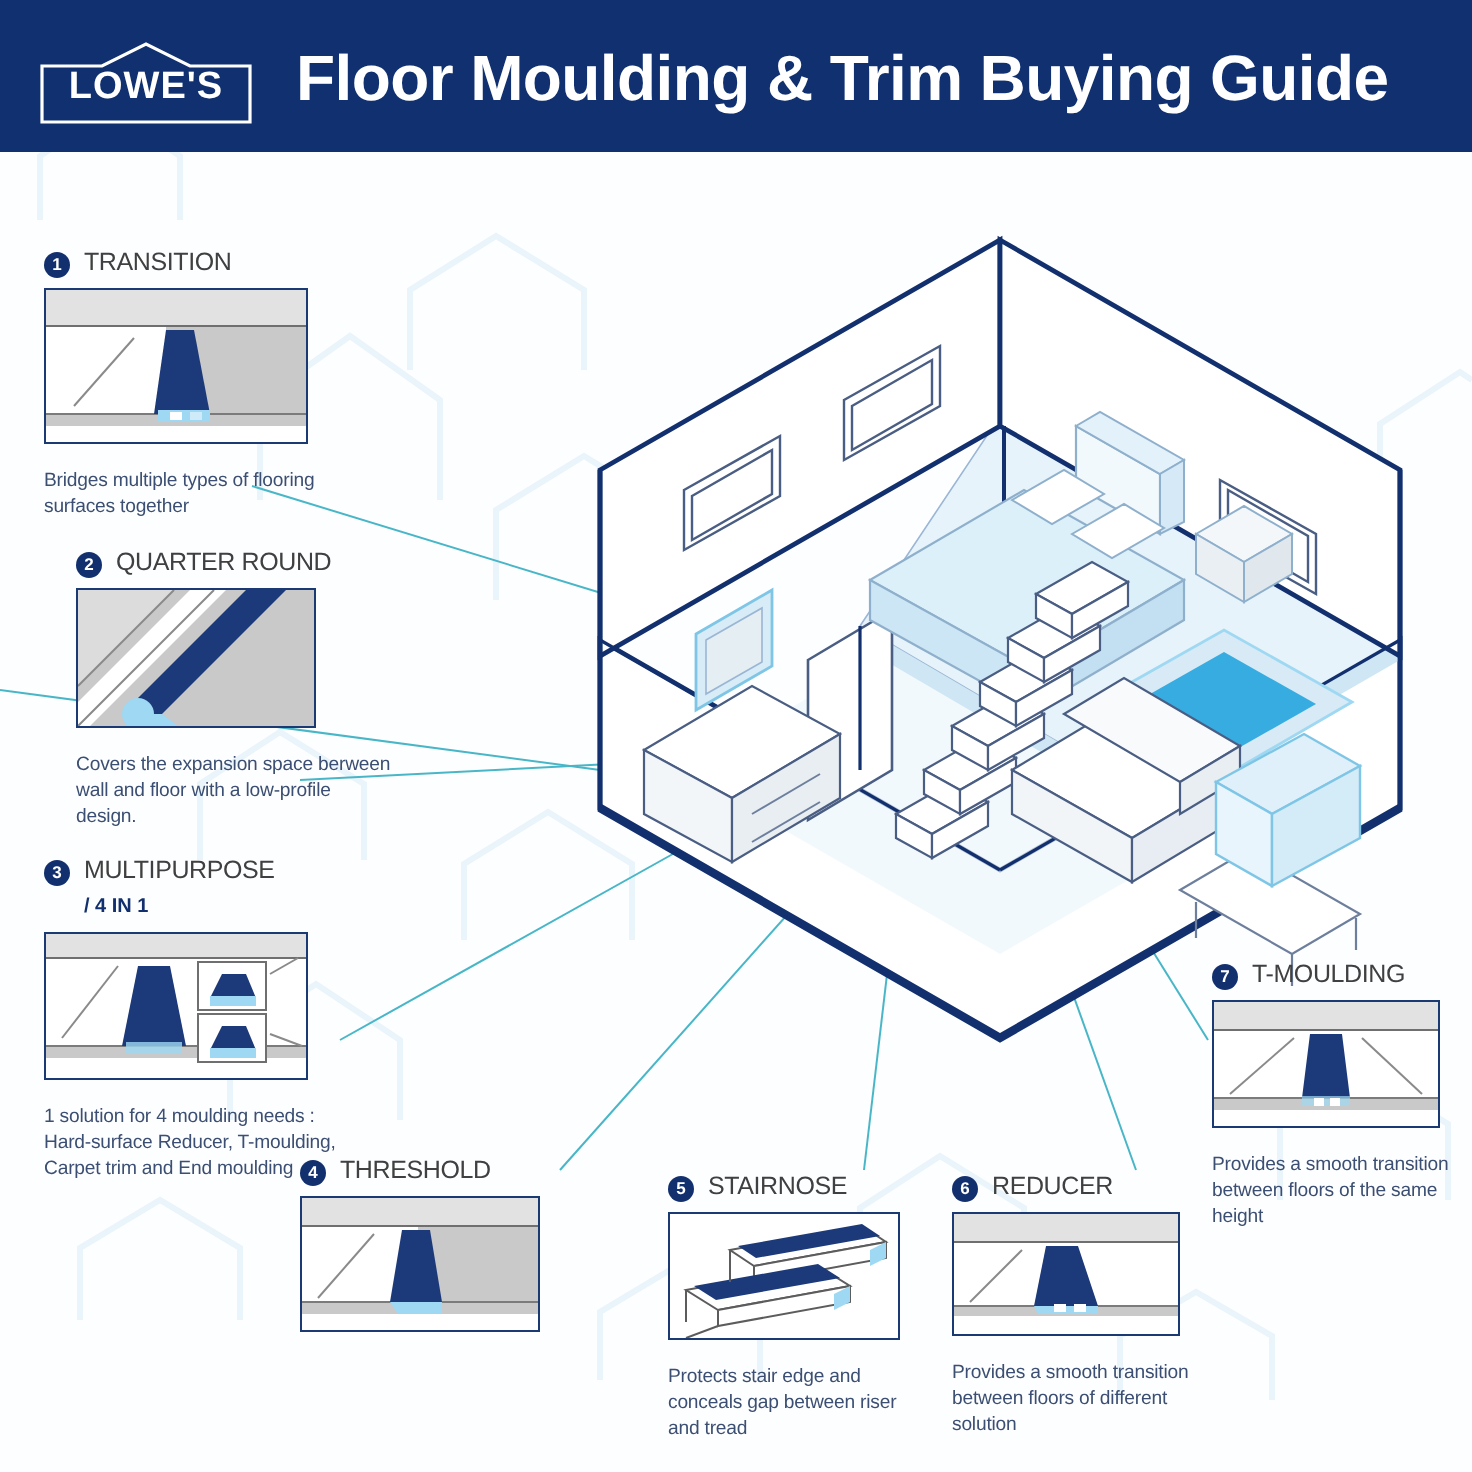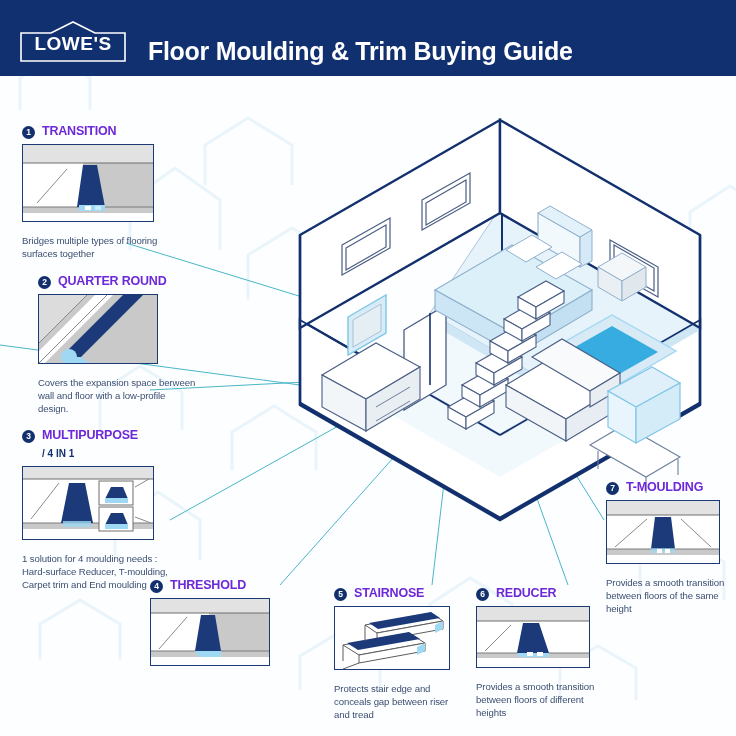--- a/index.html
+++ b/index.html
@@ -10,36 +10,36 @@
   #watermarks{position:absolute;inset:0;pointer-events:none;}
 
   
   #header{position:absolute;left:0;top:0;width:736px;height:76px;background:#103070;}
   #logo-box{position:absolute;left:18px;top:20px;width:110px;height:42px;}
   #logo-frame{position:absolute;inset:0;}
   #logo-text{position:absolute;left:0;top:0;width:110px;height:42px;display:flex;
     align-items:center;justify-content:center;color:#ffffff;font-weight:bold;
     font-size:19px;letter-spacing:.5px;font-family:"Liberation Sans",sans-serif;
     transform:translateY(3px);}
-  #header-title{position:absolute;left:148px;top:13px;height:76px;display:flex;align-items:center;
-    color:#ffffff;font-size:25px;font-weight:bold;letter-spacing:-.3px;}
+  #header-title{position:absolute;left:148px;top:1px;height:76px;display:flex;align-items:center;
+    color:#ffffff;font-size:32px;font-weight:bold;letter-spacing:-.3px;}
 
   
   #connectors{position:absolute;left:0;top:0;width:736px;height:736px;}
 
   
   #house{position:absolute;left:280px;top:85px;width:440px;height:470px;}
 
   
   .item{position:absolute;}
   .item-head{display:flex;align-items:flex-start;gap:7px;margin-bottom:5px;}
   .badge{flex:0 0 auto;width:13px;height:13px;border-radius:50%;background:#13306e;
     color:#fff;font-size:8.5px;font-weight:bold;display:flex;align-items:center;
     justify-content:center;margin-top:2px;line-height:1;}
-  .item-title{font-size:12.5px;font-weight:bold;color:#6d28d9;letter-spacing:-.2px;
+  .item-title{font-size:12.5px;font-weight:normal;color:#404040;letter-spacing:-.2px;
     line-height:1.15;text-transform:uppercase;text-align:right;}
   .panel{border:1px solid #1b3a74;background:#ffffff;position:relative;overflow:hidden;}
   .caption{font-size:9.6px;line-height:1.38;color:#3c4f72;margin-top:12px;
     letter-spacing:-.1px;}
 
   .sub{font-size:10px;font-weight:bold;color:#13306e;padding-left:20px;line-height:1.15;}
 </style>
 </head>
 <body>
 
@@ -361,21 +361,21 @@
         <line x1="8" y1="44" x2="34" y2="18" stroke="#8a8a8a" stroke-width="1"></line>
         <rect x="0" y="46" width="112" height="5" fill="#c9c9c9"></rect>
         <rect x="0" y="51" width="112" height="9" fill="#ffffff"></rect>
         <line x1="0" y1="46" x2="112" y2="46" stroke="#7b7b7b" stroke-width="1"></line>
         <path d="M40 46 L46 16 L62 16 L72 46 Z" fill="#1c3a79"></path>
         <path d="M40 46 L72 46 L72 50 L42 50 Z" fill="#9ed8f2"></path>
         <rect x="50" y="45" width="6" height="4" fill="#ffffff"></rect>
         <rect x="60" y="45" width="6" height="4" fill="#ffffff"></rect>
       </svg>
     </div>
-    <div class="caption">Provides a smooth transition between floors of different heights</div>
+    <div class="caption">Provides a smooth transition between floors of different solution</div>
   </div>
 
   <div class="item" style="left:606px;top:480px;width:124px;">
     <div class="item-head">
       <div class="badge">7</div>
       <div class="item-title">T-MOULDING</div>
     </div>
     <div class="panel" style="width:112px;height:62px;">
       <svg viewBox="0 0 112 62" width="112" height="62">
         <rect x="0" y="0" width="112" height="14" fill="#e2e2e2"></rect>

